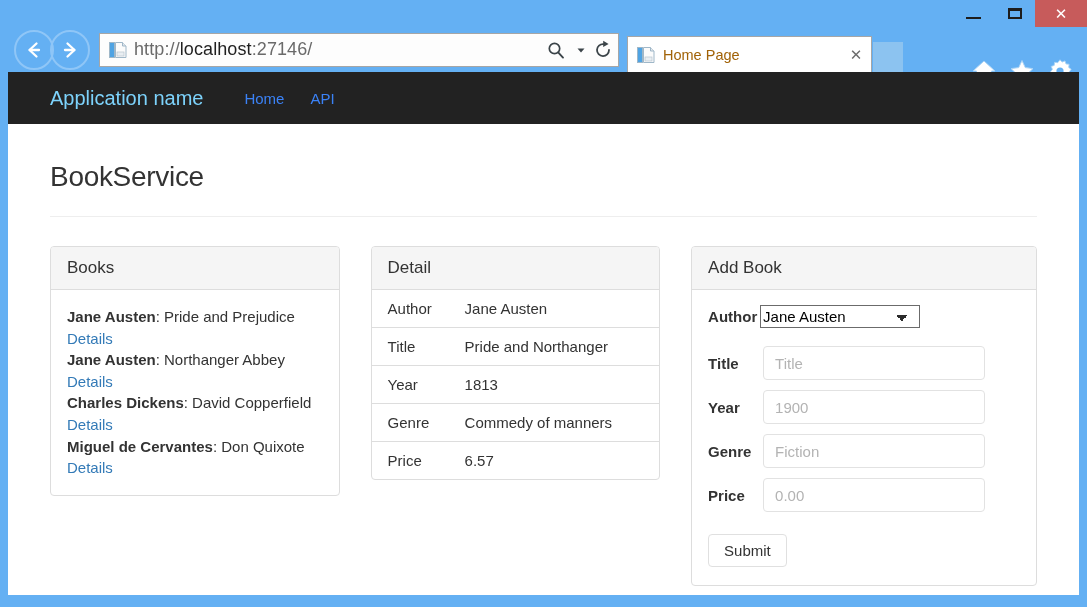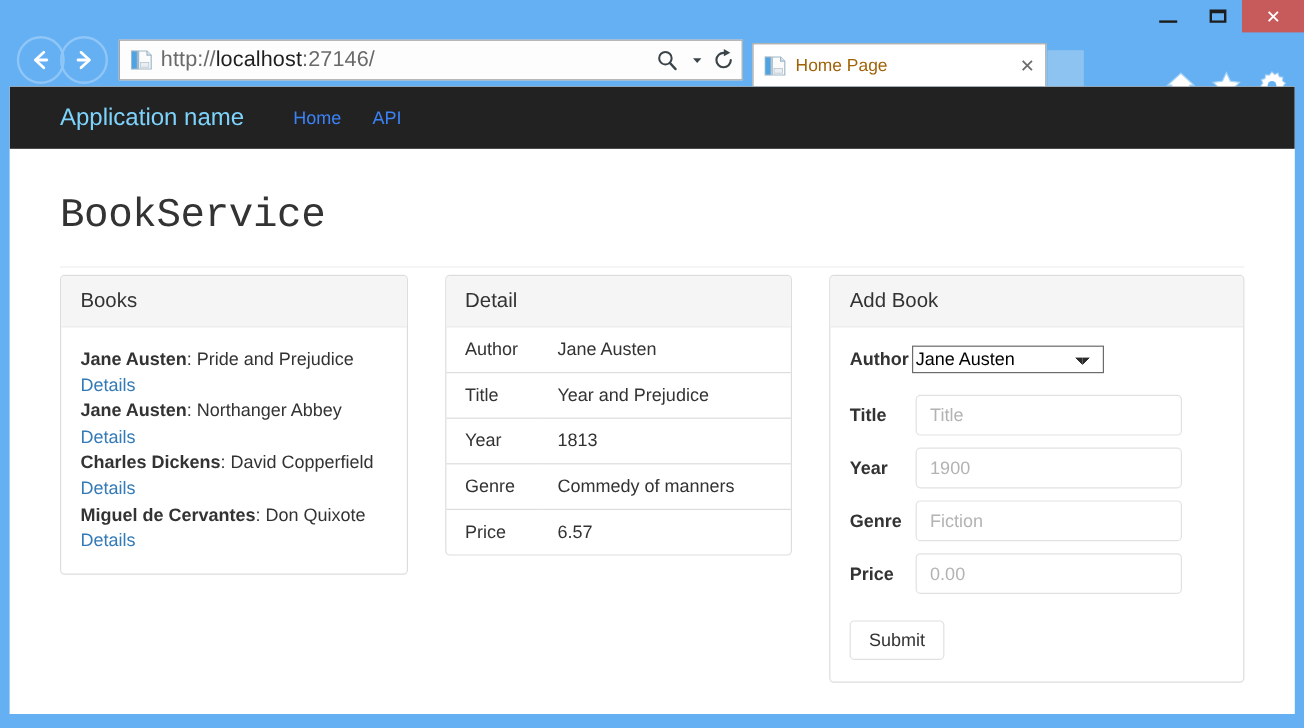--- a/index.html
+++ b/index.html
@@ -141,31 +141,31 @@
   }
   .nav-link {
     color: #3b82f6; font-size: 15px;
     padding: 0 13px;
   }
 
   
   #page-body { padding: 0 42px; }
 
   #page-title {
-    font-size: 34px; font-weight: 400; color: #333333;
-    margin: 37px 0 0 0; letter-spacing: -0.3px; font-family: Liberation Mono, monospace;
+    font-size: 28px; font-weight: 400; color: #333333;
+    margin: 37px 0 0 0; letter-spacing: -0.3px;
   }
   #title-rule {
     border: 0; border-top: 1px solid #eeeeee;
     margin: 23px 0 0 0;
   }
 
   #panel-row {
     display: flex;
-    margin-top: 6px;
+    margin-top: 29px;
     align-items: flex-start;
     gap: 31px;
   }
 
   .panel {
     background: #ffffff;
     border: 1px solid #dddddd;
     border-radius: 4px;
   }
   .panel-heading {
@@ -380,21 +380,21 @@
             <span class="panel-title">Detail</span>
           </div>
           <table id="detail-table">
             <tbody id="detail-tbody">
                 <tr>
                   <td class="k">Author</td>
                   <td>Jane Austen</td>
                 </tr>
                 <tr>
                   <td class="k">Title</td>
-                  <td>Year and Prejudice</td>
+                  <td>Pride and Northanger</td>
                 </tr>
                 <tr>
                   <td class="k">Year</td>
                   <td>1813</td>
                 </tr>
                 <tr>
                   <td class="k">Genre</td>
                   <td>Commedy of manners</td>
                 </tr>
                 <tr>

